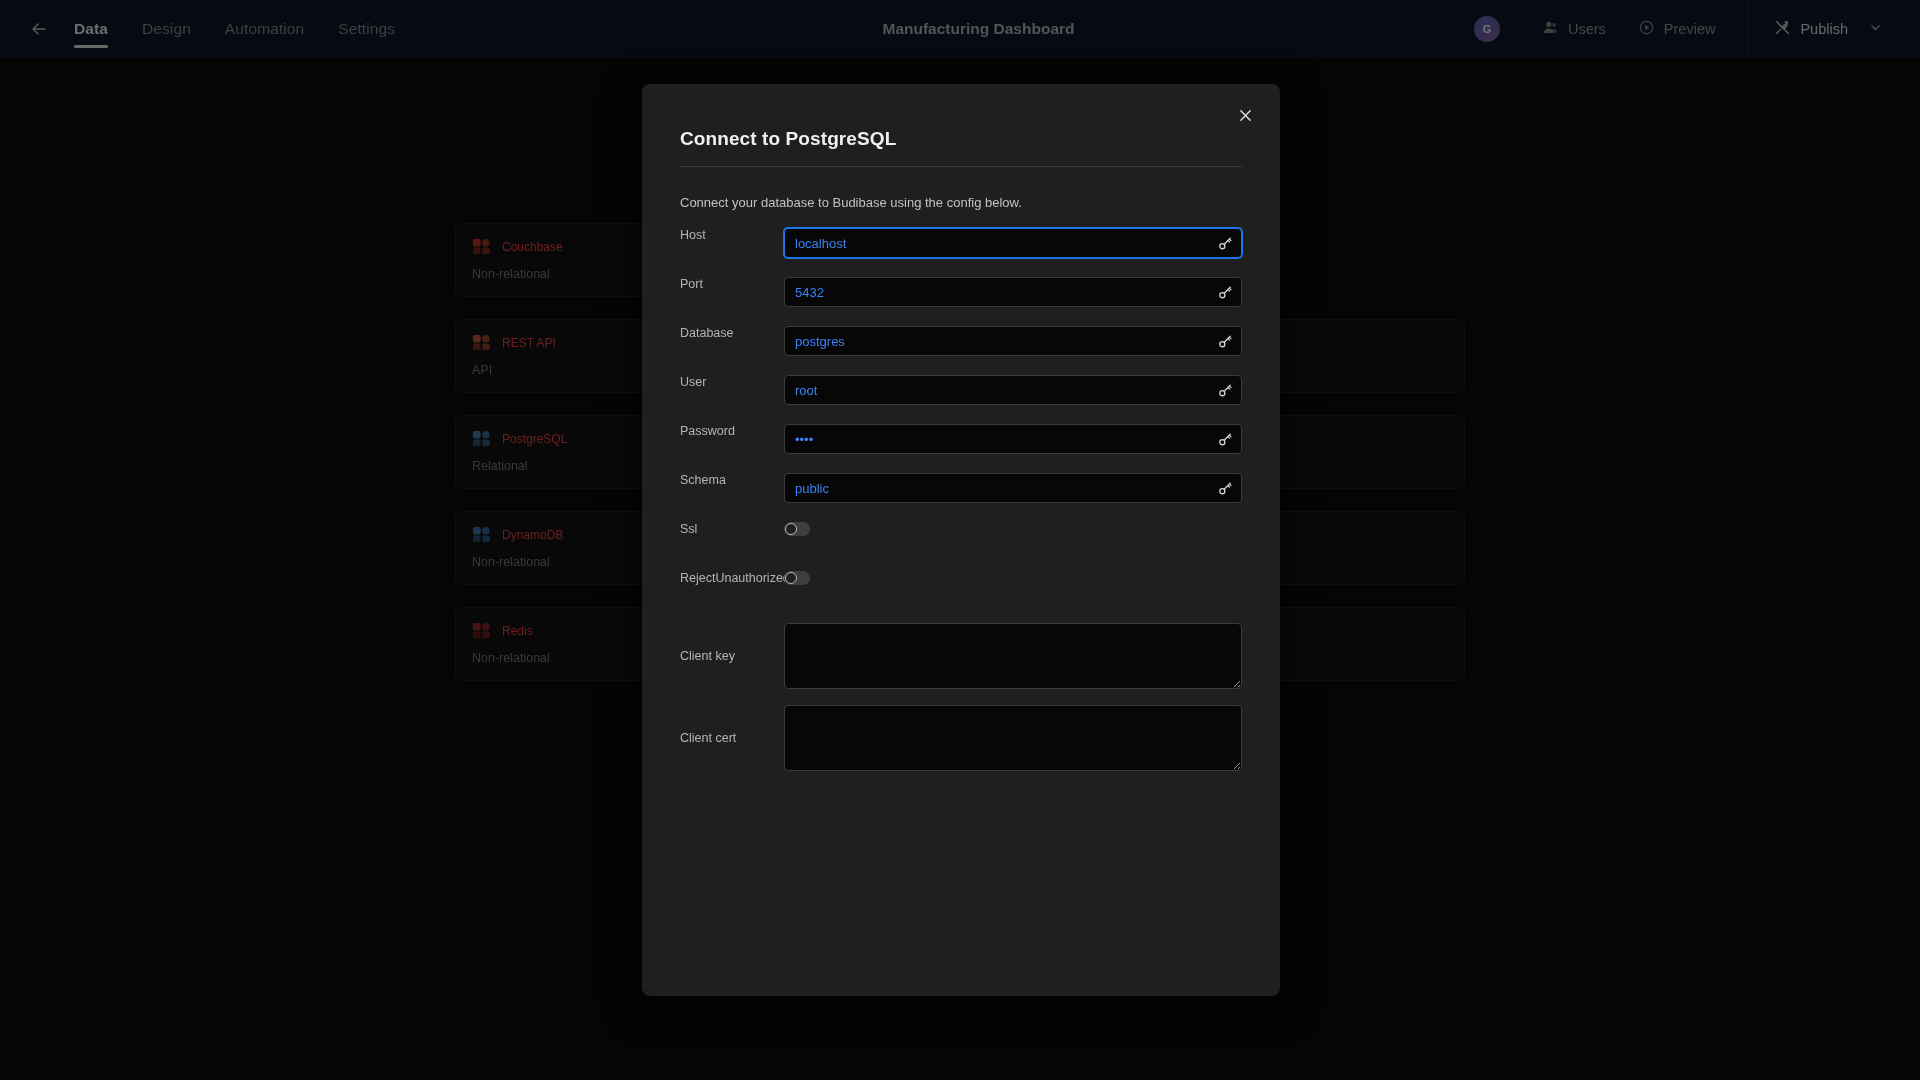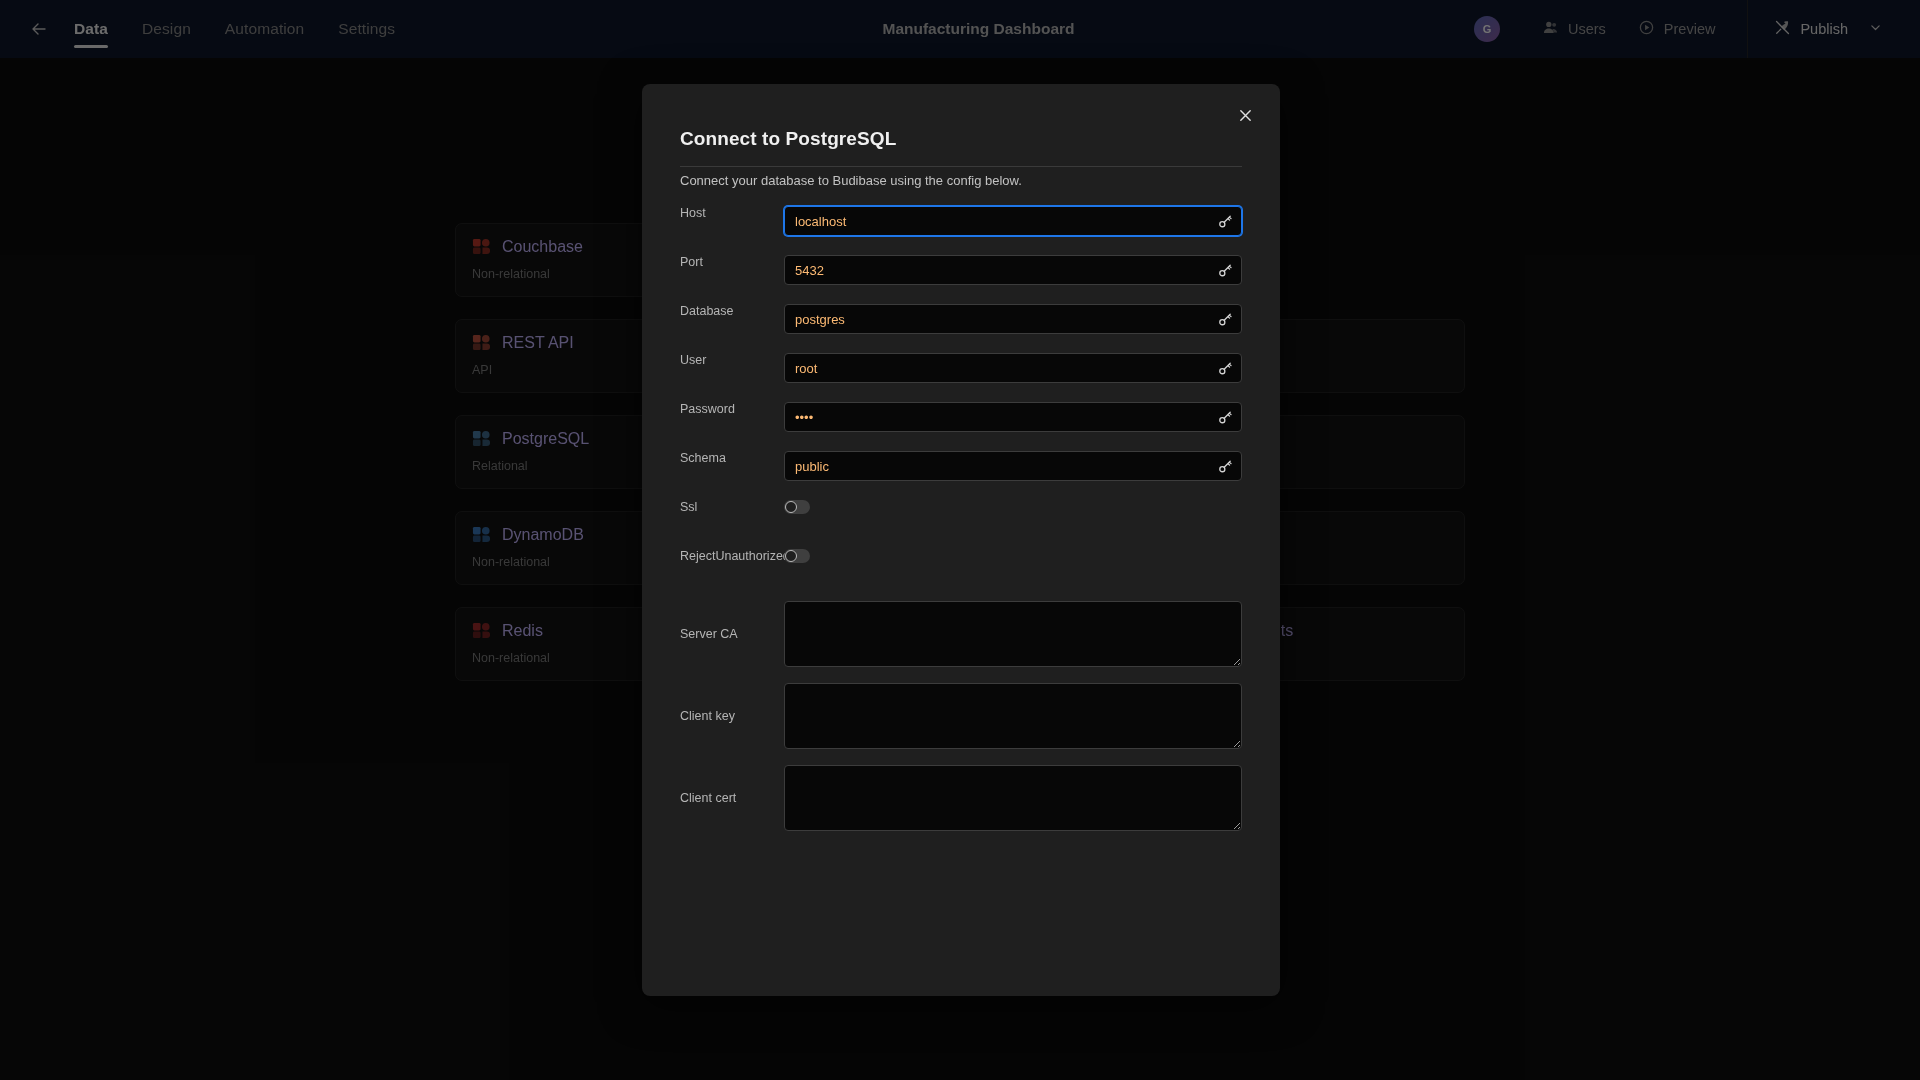--- a/index.html
+++ b/index.html
@@ -63,21 +63,21 @@
   .bg-area { position: absolute; left: 0; top: 58px; width: 1920px; height: 1022px; }
   .grid {
     position: absolute; left: 455px; top: 165px; width: 1010px;
     display: grid; grid-template-columns: repeat(3, 1fr); gap: 22px 18px;
   }
   .ds-card {
     height: 74px; background: #121212; border: 1px solid #232323;
     border-radius: 7px; padding: 13px 16px 0 16px;
   }
   .ds-top { display: flex; align-items: center; gap: 11px; }
-  .ds-name { font-size: 16px; color: #c4b5fd; }
+  .ds-name { font-size: 12px; color: #ef4444; }
   .ds-sub { margin-top: 11px; font-size: 12.5px; color: #7e7e7e; }
   .ds-ico { width: 19px; height: 19px; flex: 0 0 19px; display:block; }
 
   
   .backdrop {
     position: absolute; inset: 0; background: rgba(0,0,0,0.55); z-index: 10;
   }
   .modal {
     position: absolute; left: 642px; top: 84px; width: 638px; height: 912px;
     background: #1f1f1f; border-radius: 8px; z-index: 11;
@@ -86,33 +86,33 @@
   }
   .modal-close {
     position: absolute; right: 22px; top: 20px; width: 26px; height: 26px;
     display: flex; align-items: center; justify-content: center; cursor: pointer;
   }
   .modal-title {
     padding-top: 44px; font-size: 19px; font-weight: bold; color: #f0f0f0;
     letter-spacing: .1px;
   }
   .modal-rule { margin-top: 16px; height: 1px; background: #3a3a3a; }
-  .modal-desc { margin-top: 6px; font-size: 13px; color: #c2c2c2; }
+  .modal-desc { margin-top: 28px; font-size: 13px; color: #c2c2c2; }
 
   .form { margin-top: 18px; }
   .row { display: flex; align-items: flex-start; min-height: 40px; margin-bottom: 9px; }
   .row .lbl {
     width: 104px; flex: 0 0 104px; font-size: 12.5px; color: #b5b5b5;
   }
   .ctl { flex: 1; position: relative; }
 
   .input {
     width: 100%; height: 30px; background: #070707;
     border: 1px solid #3c3c3c; border-radius: 4px;
-    color: #fdba74; font-size: 13px; font-family: inherit;
+    color: #3b82f6; font-size: 13px; font-family: inherit;
     padding: 0 34px 0 10px; outline: none;
   }
   .input.focused { border-color: #1e76e8; box-shadow: 0 0 0 1px #1e76e8; }
   .key-ico {
     position: absolute; right: 9px; top: 50%; transform: translateY(-50%);
     width: 15px; height: 15px; cursor: pointer;
   }
 
   .toggle {
     width: 26px; height: 14px; border-radius: 8px; background: #3f3f3f;
@@ -463,26 +463,20 @@
         </div>
         <div class="row">
           <div class="lbl">RejectUnauthorized</div>
           <div class="ctl">
             <div class="toggle">
               <span class="knob"></span>
             </div>
           </div>
         </div>
         <div class="row ta">
-          <div class="lbl">Server CA</div>
-          <div class="ctl">
-            <textarea class="textarea" style=""></textarea>
-          </div>
-        </div>
-        <div class="row ta">
           <div class="lbl">Client key</div>
           <div class="ctl">
             <textarea class="textarea" style=""></textarea>
           </div>
         </div>
         <div class="row ta">
           <div class="lbl">Client cert</div>
           <div class="ctl">
             <textarea class="textarea" style=""></textarea>
           </div>

